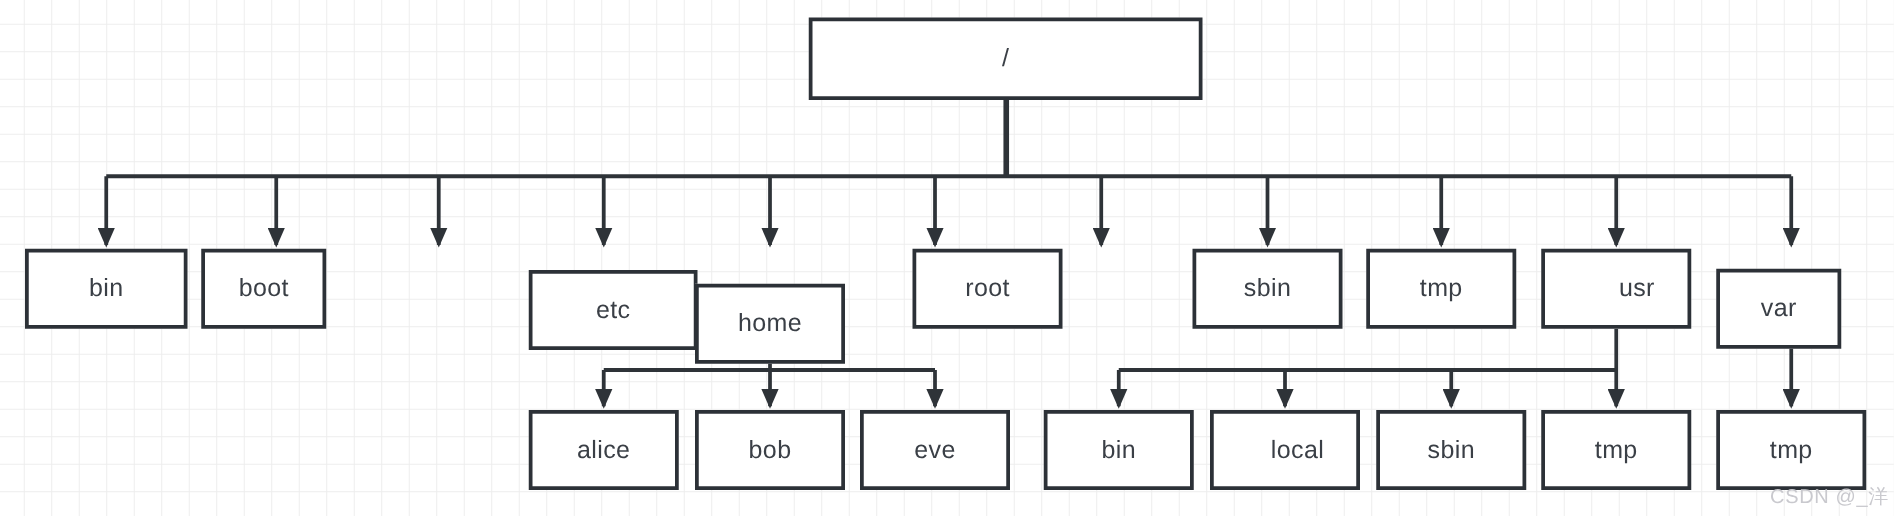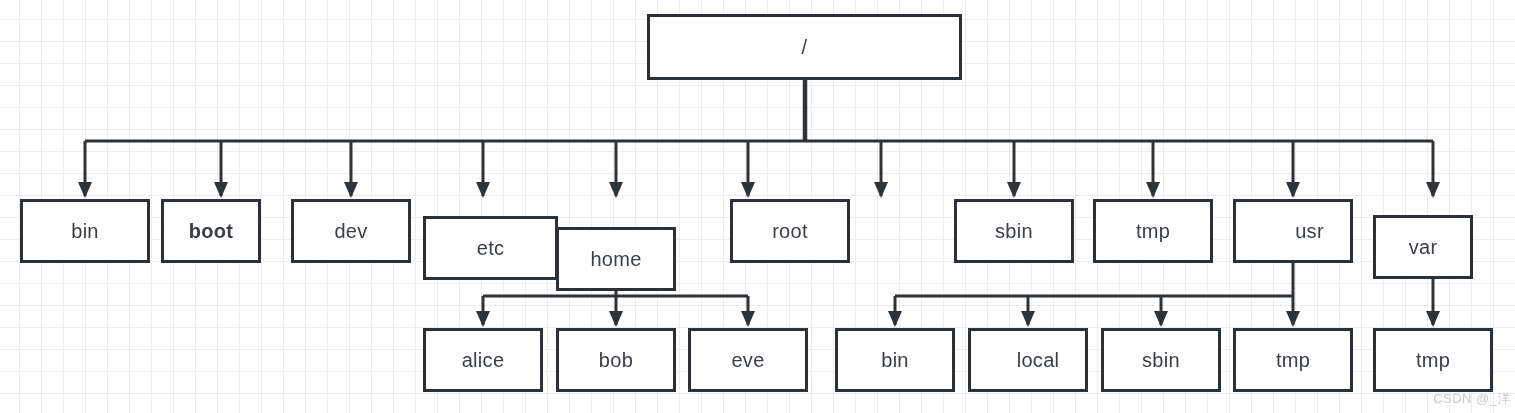--- a/index.html
+++ b/index.html
@@ -41,21 +41,21 @@
     color: #3a3f46;
     letter-spacing: 0.3px;
   }
   .node.root-node {
     height: 66px;
   }
   .watermark {
     position: absolute;
     right: 4px;
     bottom: 5px;
-    font-size: 13px;
+    font-size: 16px;
     color: #c9c9ce;
     letter-spacing: 0.5px;
   }
 </style>
 </head>
 <body>
 
 <div class="canvas">
 
   <svg class="edges" width="1515" height="413" viewBox="0 0 1515 413">
@@ -92,22 +92,21 @@
     <path class="line" d="M1028,296 V325" marker-end="url(#arrow)"></path>
     <path class="line" d="M1161,296 V325" marker-end="url(#arrow)"></path>
     <path class="line" d="M1293,296 V325" marker-end="url(#arrow)"></path>
 
     <path class="line" d="M1433,263 V325" marker-end="url(#arrow)"></path>
   </svg>
 
   <div class="node root-node" style="left:647px;top:14px;width:315px;">/</div>
 
   <div class="node" style="left:20px;top:199px;width:130px;">bin</div>
-  <div class="node" style="left:161px;top:199px;width:100px;font-weight:bold;">boot</div>
-  <div class="node" style="left:291px;top:199px;width:120px;">dev</div>
+  <div class="node" style="left:161px;top:199px;width:100px;">boot</div>
   <div class="node" style="left:423px;top:216px;width:135px;">etc</div>
   <div class="node" style="left:556px;top:199px;width:120px;margin-top:28px;">home</div>
   <div class="node" style="left:688px;top:199px;width:120px;margin-left:42px;">root</div>
   <div class="node" style="left:954px;top:199px;width:120px;">sbin</div>
   <div class="node" style="left:1093px;top:199px;width:120px;">tmp</div>
   <div class="node" style="left:1233px;top:199px;width:120px;padding-left:33px;">usr</div>
   <div class="node" style="left:1373px;top:215px;width:100px;">var</div>
 
   <div class="node" style="left:423px;top:328px;width:120px;">alice</div>
   <div class="node" style="left:556px;top:328px;width:120px;text-align:center;">bob</div>

